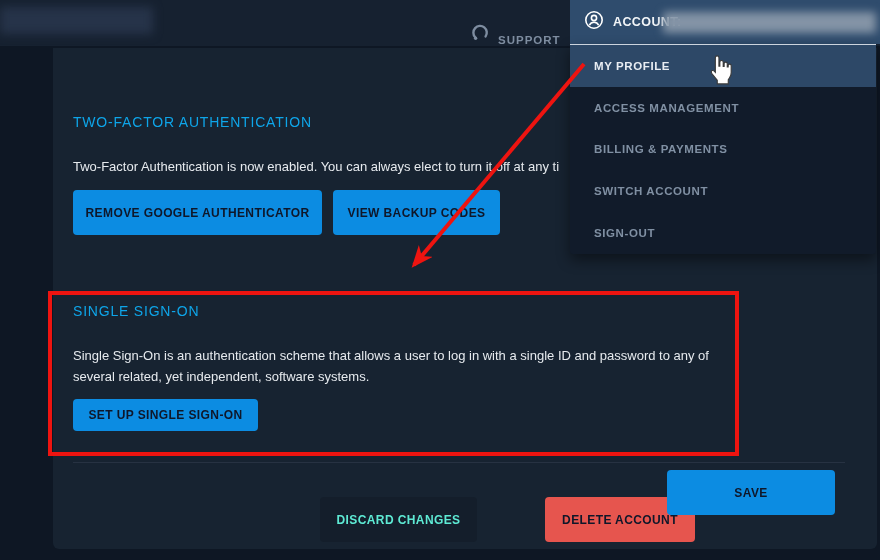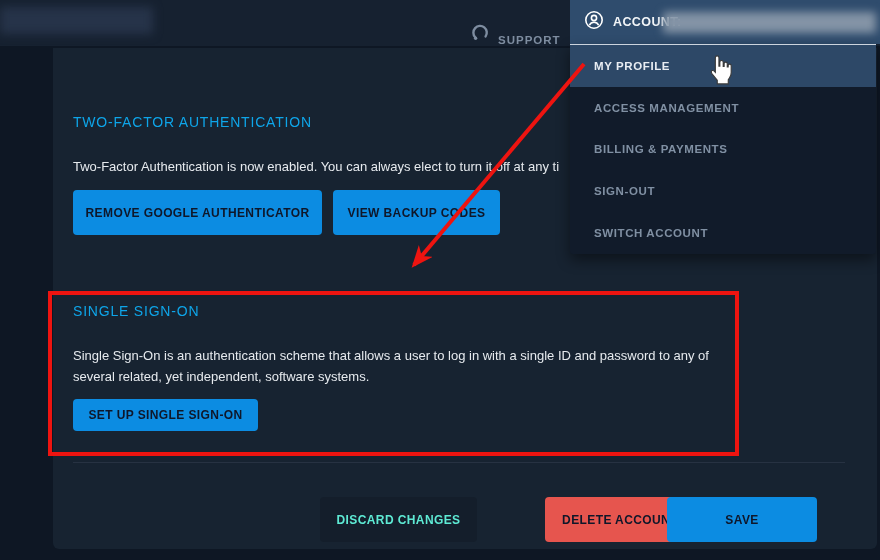--- a/index.html
+++ b/index.html
@@ -91,39 +91,39 @@
   <button class="btn btn-blue" style="left:73px; top:190px; width:249px; height:45px;">REMOVE GOOGLE AUTHENTICATOR</button>
   <button class="btn btn-blue" style="left:333px; top:190px; width:167px; height:45px;">VIEW BACKUP CODES</button>
 
   <div class="sec-title" style="left:73px; top:303px;">SINGLE SIGN-ON</div>
   <div class="sec-text" style="left:73px; top:345px; width:655px;">Single Sign-On is an authentication scheme that allows a user to log in with a single ID and password to any of several related, yet independent, software systems.</div>
   <button class="btn btn-blue" style="left:73px; top:399px; width:185px; height:32px;">SET UP SINGLE SIGN-ON</button>
 
   <div class="divider"></div>
   <button class="btn btn-dark" style="left:320px; top:497px; width:157px; height:45px;">DISCARD CHANGES</button>
   <button class="btn btn-red" style="left:497px; top:497px; width:150px; height:45px;">DELETE ACCOUNT</button>
-  <button class="btn btn-blue" style="left:667px; top:497px; width:150px; height:45px;">SAVE</button>
+  <button class="btn btn-blue" style="left:667px; top:470px; width:168px; height:45px;">SAVE</button>
 
   <div class="anno-rect"></div>
 
   <div class="dropdown">
     <div class="dd-item active">
       <span>MY PROFILE</span>
     </div>
     <div class="dd-item">
       <span>ACCESS MANAGEMENT</span>
     </div>
     <div class="dd-item">
       <span>BILLING &amp; PAYMENTS</span>
     </div>
     <div class="dd-item">
-      <span>SIGN-OUT</span>
+      <span>SWITCH ACCOUNT</span>
     </div>
     <div class="dd-item">
-      <span>SWITCH ACCOUNT</span>
+      <span>SIGN-OUT</span>
     </div>
   </div>
 
   <svg class="anno-arrow">
     <defs>
       <marker id="ah" viewBox="0 0 12 10" refX="10" refY="5" markerWidth="5.5" markerHeight="4.6" orient="auto">
         <path d="M0 0 L12 5 L0 10 L3.5 5 Z" fill="#ee1410"></path>
       </marker>
     </defs>
     <line x1="584" y1="64" x2="414" y2="265" stroke="#ee1410" stroke-width="4" marker-end="url(#ah)"></line>

